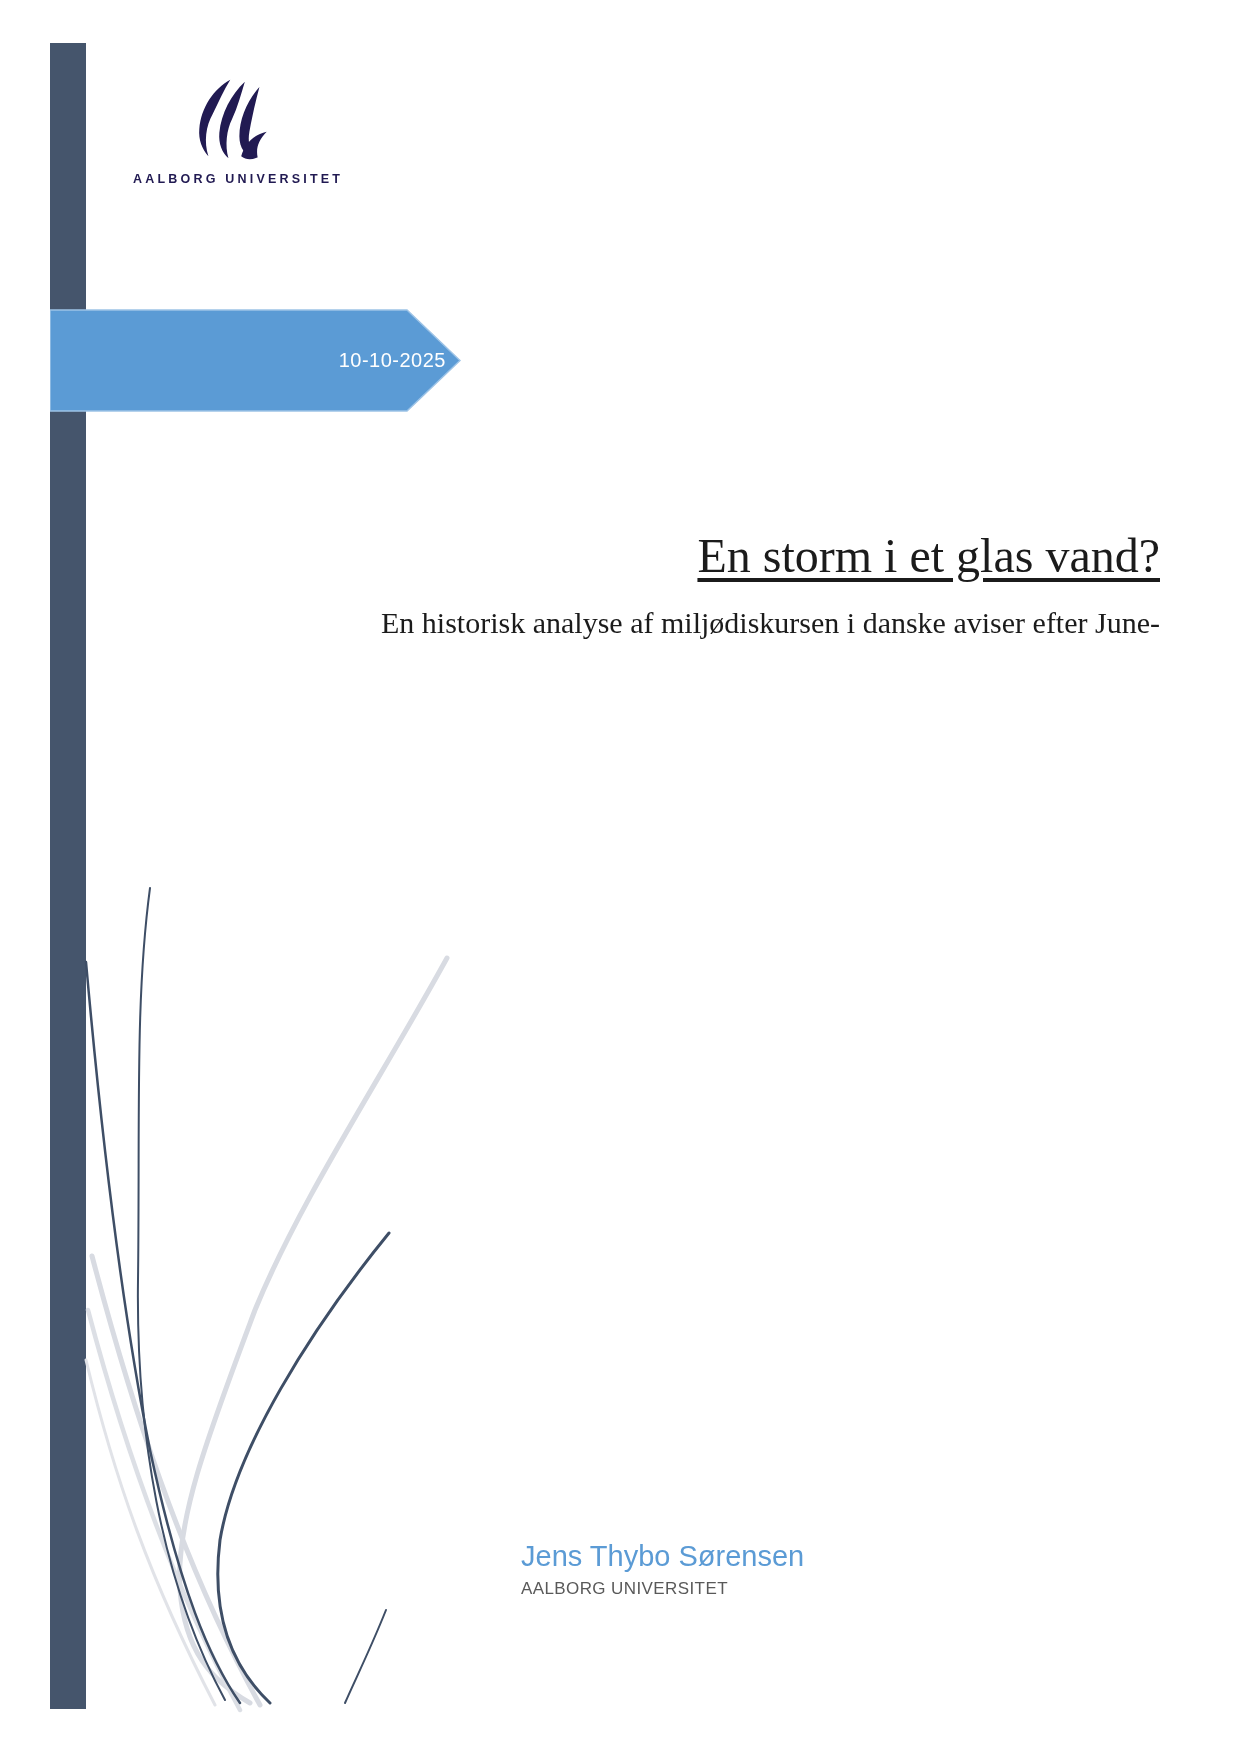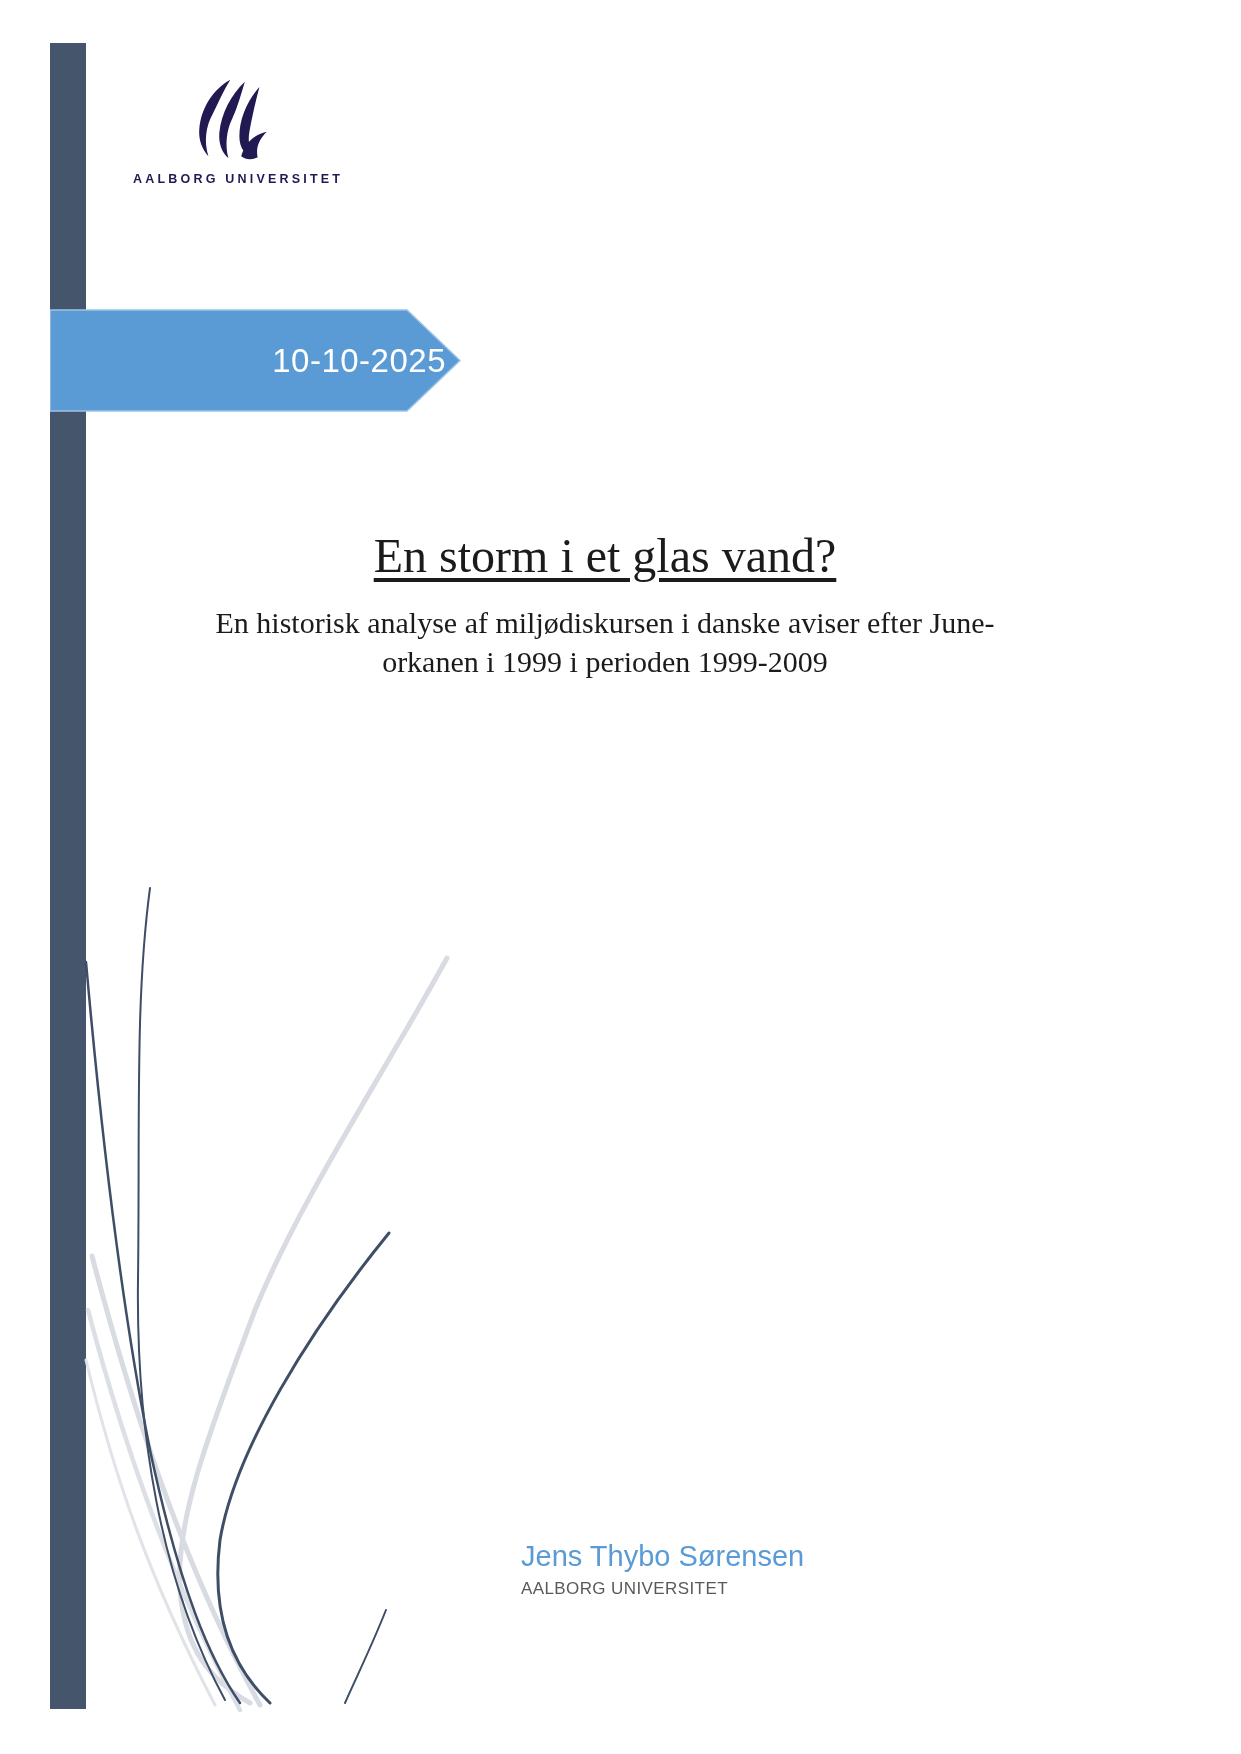--- a/index.html
+++ b/index.html
@@ -40,29 +40,29 @@
   }
   .date-banner svg{position:absolute;left:0;top:0;}
   .date-text{
     position:absolute;
     left:0;top:0;
     width:396px;height:103px;
     display:flex;
     align-items:center;
     justify-content:flex-end;
     color:#ffffff;
-    font-size:33px;
+    font-size:20px;
     letter-spacing:0.5px;
   }
   
   .title-block{
     position:absolute;
     left:50px;top:527px;
     width:1110px;
-    text-align:center;
+    text-align:right;
     font-family:"Liberation Serif", serif;
     color:#1b1b1b;
   }
   .main-title{
     font-size:48px;
     line-height:1.2;
     text-decoration:underline;
     text-underline-offset:6px;
     margin:0 0 18px 0;
     font-weight:normal;
@@ -116,21 +116,20 @@
 <div class="date-banner">
   <svg width="411" height="103" viewBox="0 0 411 103">
     <polygon points="0,1 357,1 410,51.5 357,102 0,102" fill="#5B9BD5" stroke="#9DC3E6" stroke-width="1.5"></polygon>
   </svg>
   <div class="date-text">10-10-2025</div>
 </div>
 
 <div class="title-block">
   <h1 class="main-title">En storm i et glas vand?</h1>
   <p class="subtitle"><span>En historisk analyse af miljødiskursen i danske aviser efter June-</span><br>
-    <span>orkanen i 1999 i perioden 1999-2009</span>
   </p>
 </div>
 
 <svg class="flourish" width="520" height="850" viewBox="0 0 520 850" fill="none" stroke-linecap="round">
 
   <path d="M447,88 C380,210 300,330 255,440 C210,560 175,650 180,720 C185,780 210,810 250,833" stroke="#D8DBE2" stroke-width="5"></path>
   <path d="M92,386 C130,530 180,690 260,835" stroke="#D8DBE2" stroke-width="5"></path>
   <path d="M88,440 C125,580 175,720 240,840" stroke="#DCDFE5" stroke-width="4.5"></path>
   <path d="M86,490 C115,610 150,710 215,835" stroke="#E1E3E8" stroke-width="3"></path>
 

